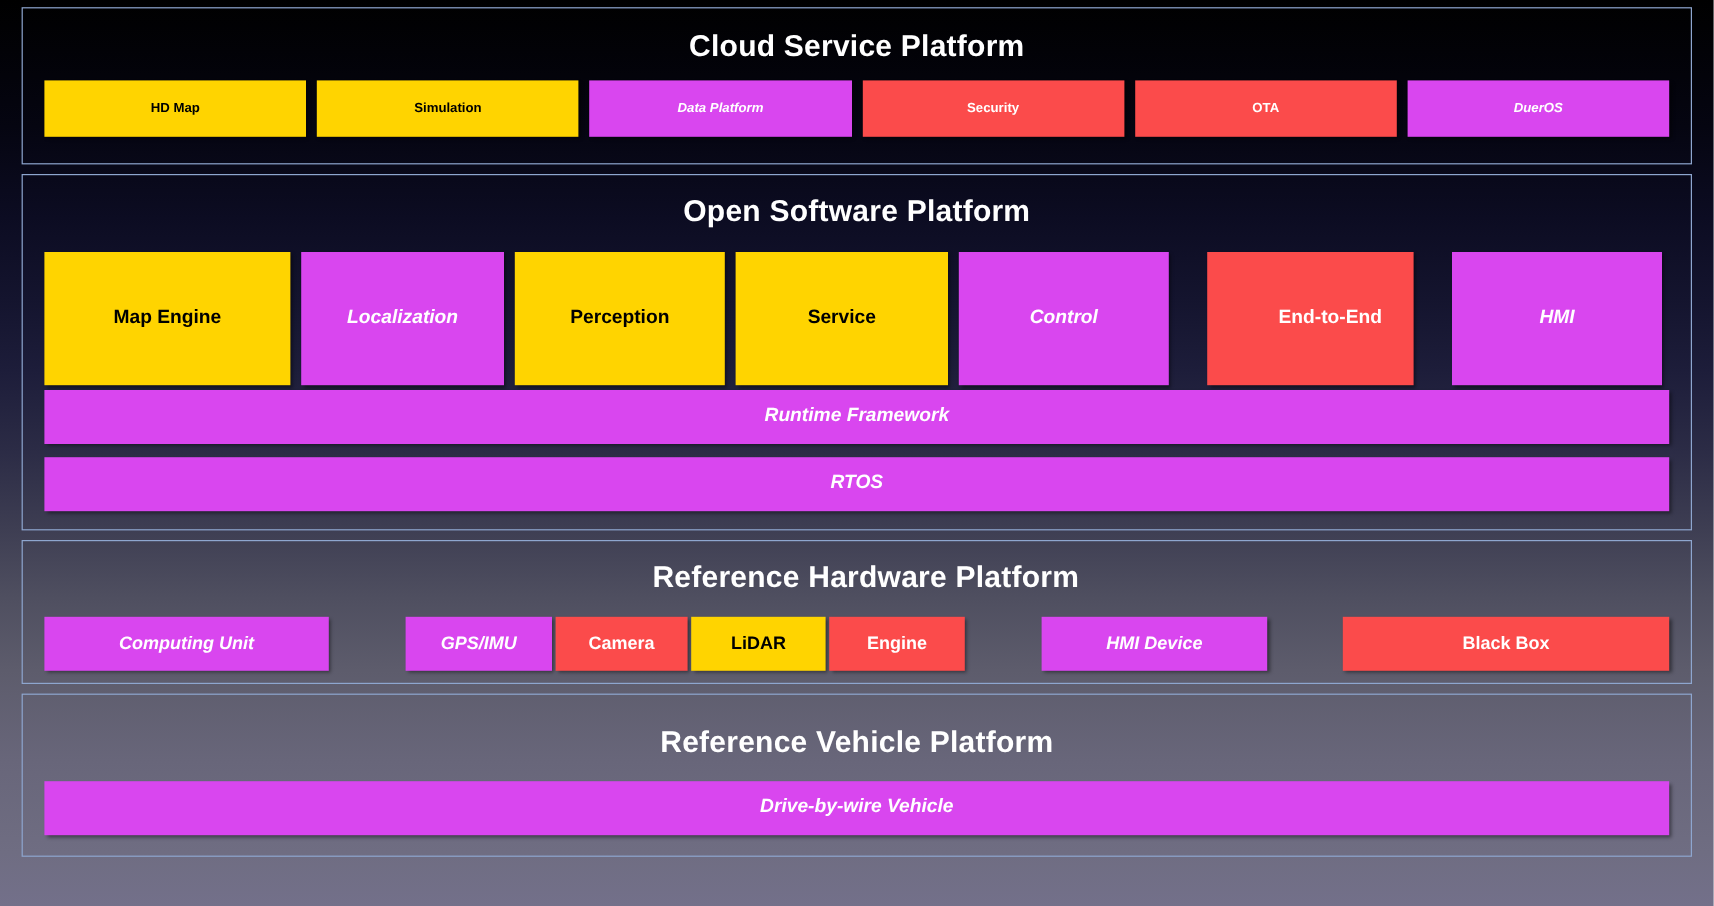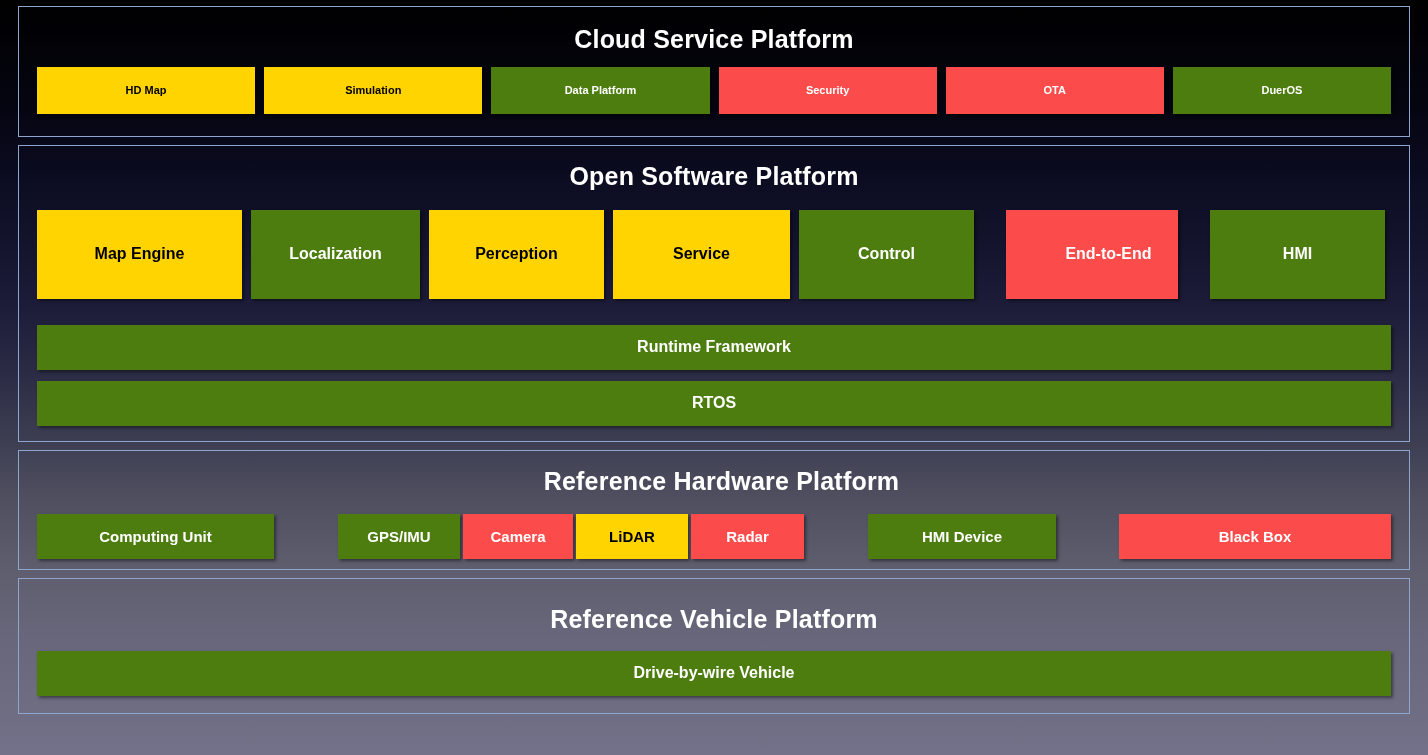--- a/index.html
+++ b/index.html
@@ -70,21 +70,21 @@
   .box {
     display: flex;
     align-items: center;
     justify-content: center;
     text-align: center;
     font-weight: bold;
     box-shadow: 2px 2px 3px rgba(0,0,0,.45);
     line-height: 1.15;
     white-space: nowrap;
   }
-  .c-blue   { background: #4d7c0f; color: #ffffff; }
+  .c-blue   { background: #d946ef; color: #ffffff; font-style: italic; }
   .c-yellow { background: #ffd400; color: #000000; }
   .c-red    { background: #fb4b4b; color: #ffffff; }
 
   
   .cloud-row {
     position: absolute;
     left: 18px; right: 18px;
     top: 60px;
     display: flex;
     gap: 9px;
@@ -97,21 +97,21 @@
 
   
   .sw-row {
     position: absolute;
     left: 18px; right: 18px;
     top: 64px;
     display: flex;
     align-items: stretch;
   }
   .sw-row .box {
-    height: 89px;
+    height: 111px;
     font-size: 16px;
   }
   .sw-gap-sm { width: 9px; flex: none; }
   .sw-gap-lg { width: 32px; flex: none; }
   .sw-row .m1 { flex: 0 0 205px; }
   .sw-row .m2 { flex: 0 0 169px; }
   .sw-row .m3 { flex: 0 0 175px; }
   .sw-row .m4 { flex: 0 0 177px; }
   .sw-row .m5 { flex: 0 0 175px; }
   .sw-row .m6 { flex: 0 0 172px; padding-left: 33px; }
@@ -201,21 +201,21 @@
     <div class="panel-title">Reference Hardware Platform</div>
     <div class="hw-row">
       <div class="box c-blue   hw-computing">Computing Unit</div>
       <div class="hw-spacer-a"></div>
       <div class="box c-blue   hw-gpsimu">GPS/IMU</div>
       <div class="hw-tiny"></div>
       <div class="box c-red    hw-camera">Camera</div>
       <div class="hw-tiny"></div>
       <div class="box c-yellow hw-lidar">LiDAR</div>
       <div class="hw-tiny"></div>
-      <div class="box c-red    hw-radar">Radar</div>
+      <div class="box c-red    hw-radar">Engine</div>
       <div class="hw-spacer-b"></div>
       <div class="box c-blue   hw-hmi">HMI Device</div>
       <div class="hw-spacer-c"></div>
       <div class="box c-red    hw-blackbox">Black Box</div>
     </div>
   </section>
 
   <section class="panel panel-vehicle">
     <div class="panel-title">Reference Vehicle Platform</div>
     <div class="box c-blue veh-bar">Drive-by-wire Vehicle</div>

